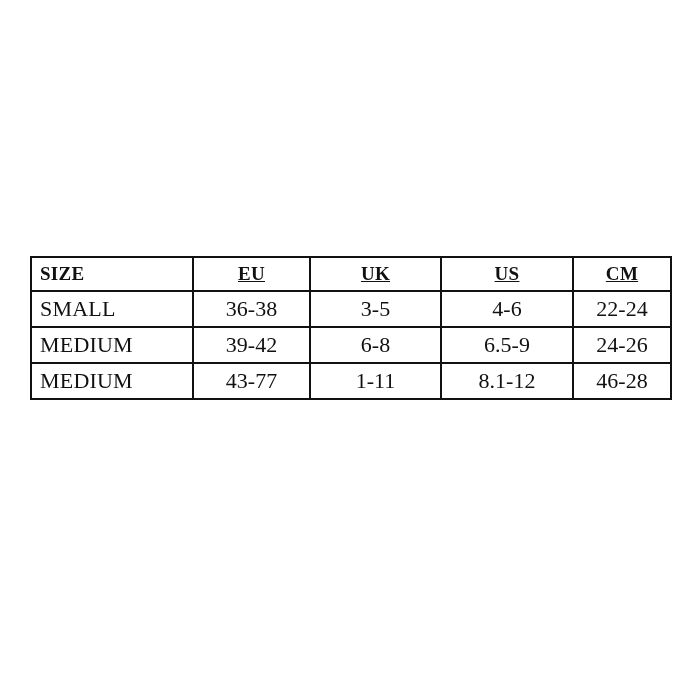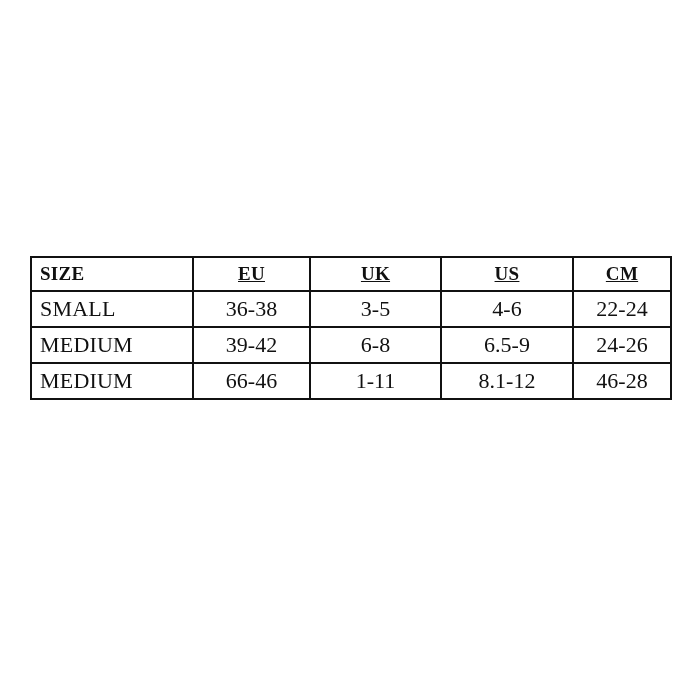--- a/index.html
+++ b/index.html
@@ -112,21 +112,21 @@
         </tr>
         <tr>
           <td class="col-label">MEDIUM</td>
           <td class="col-val">39-42</td>
           <td class="col-val">6-8</td>
           <td class="col-val">6.5-9</td>
           <td class="col-val">24-26</td>
         </tr>
         <tr>
           <td class="col-label">MEDIUM</td>
-          <td class="col-val">66-46</td>
+          <td class="col-val">43-77</td>
           <td class="col-val">1-11</td>
           <td class="col-val">8.1-12</td>
           <td class="col-val">46-28</td>
         </tr>
       </tbody>
     </table>
   </div>
 </div>
 
 </body></html>

